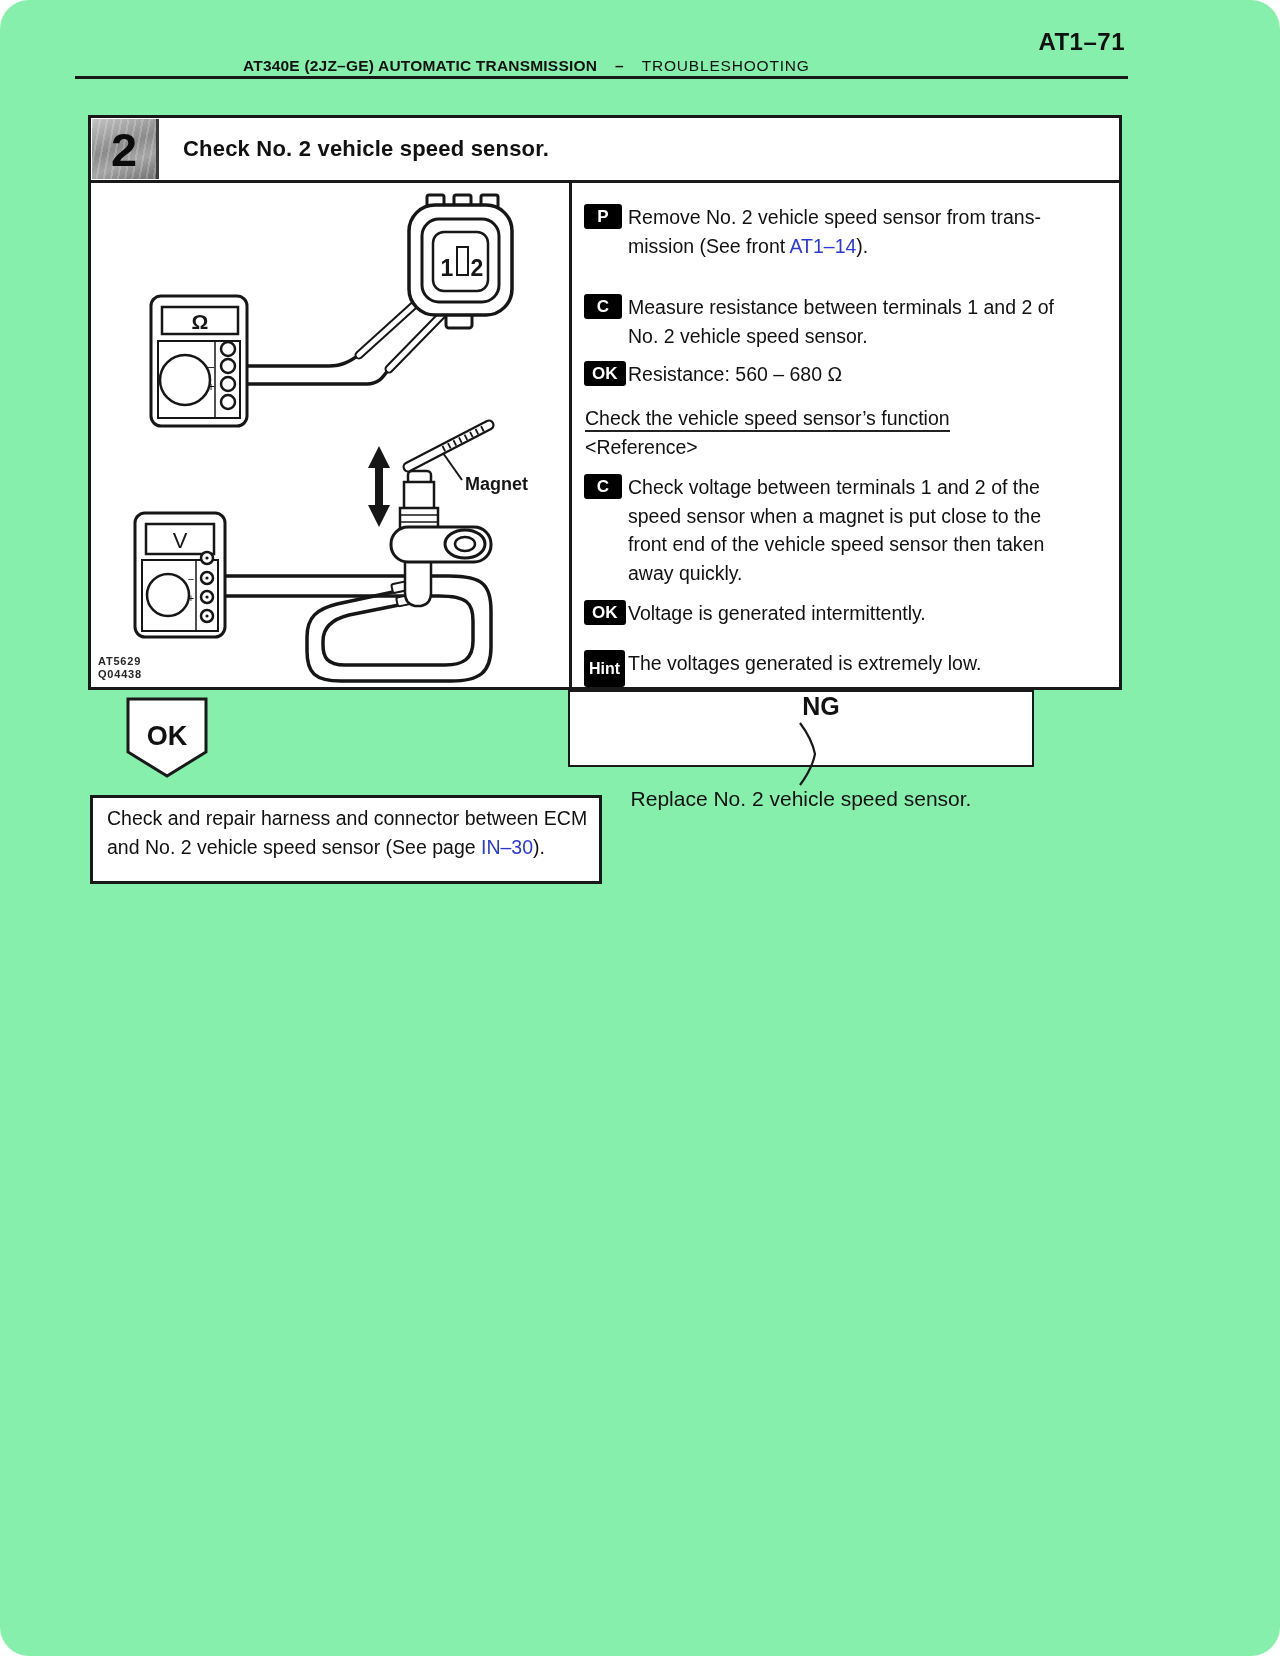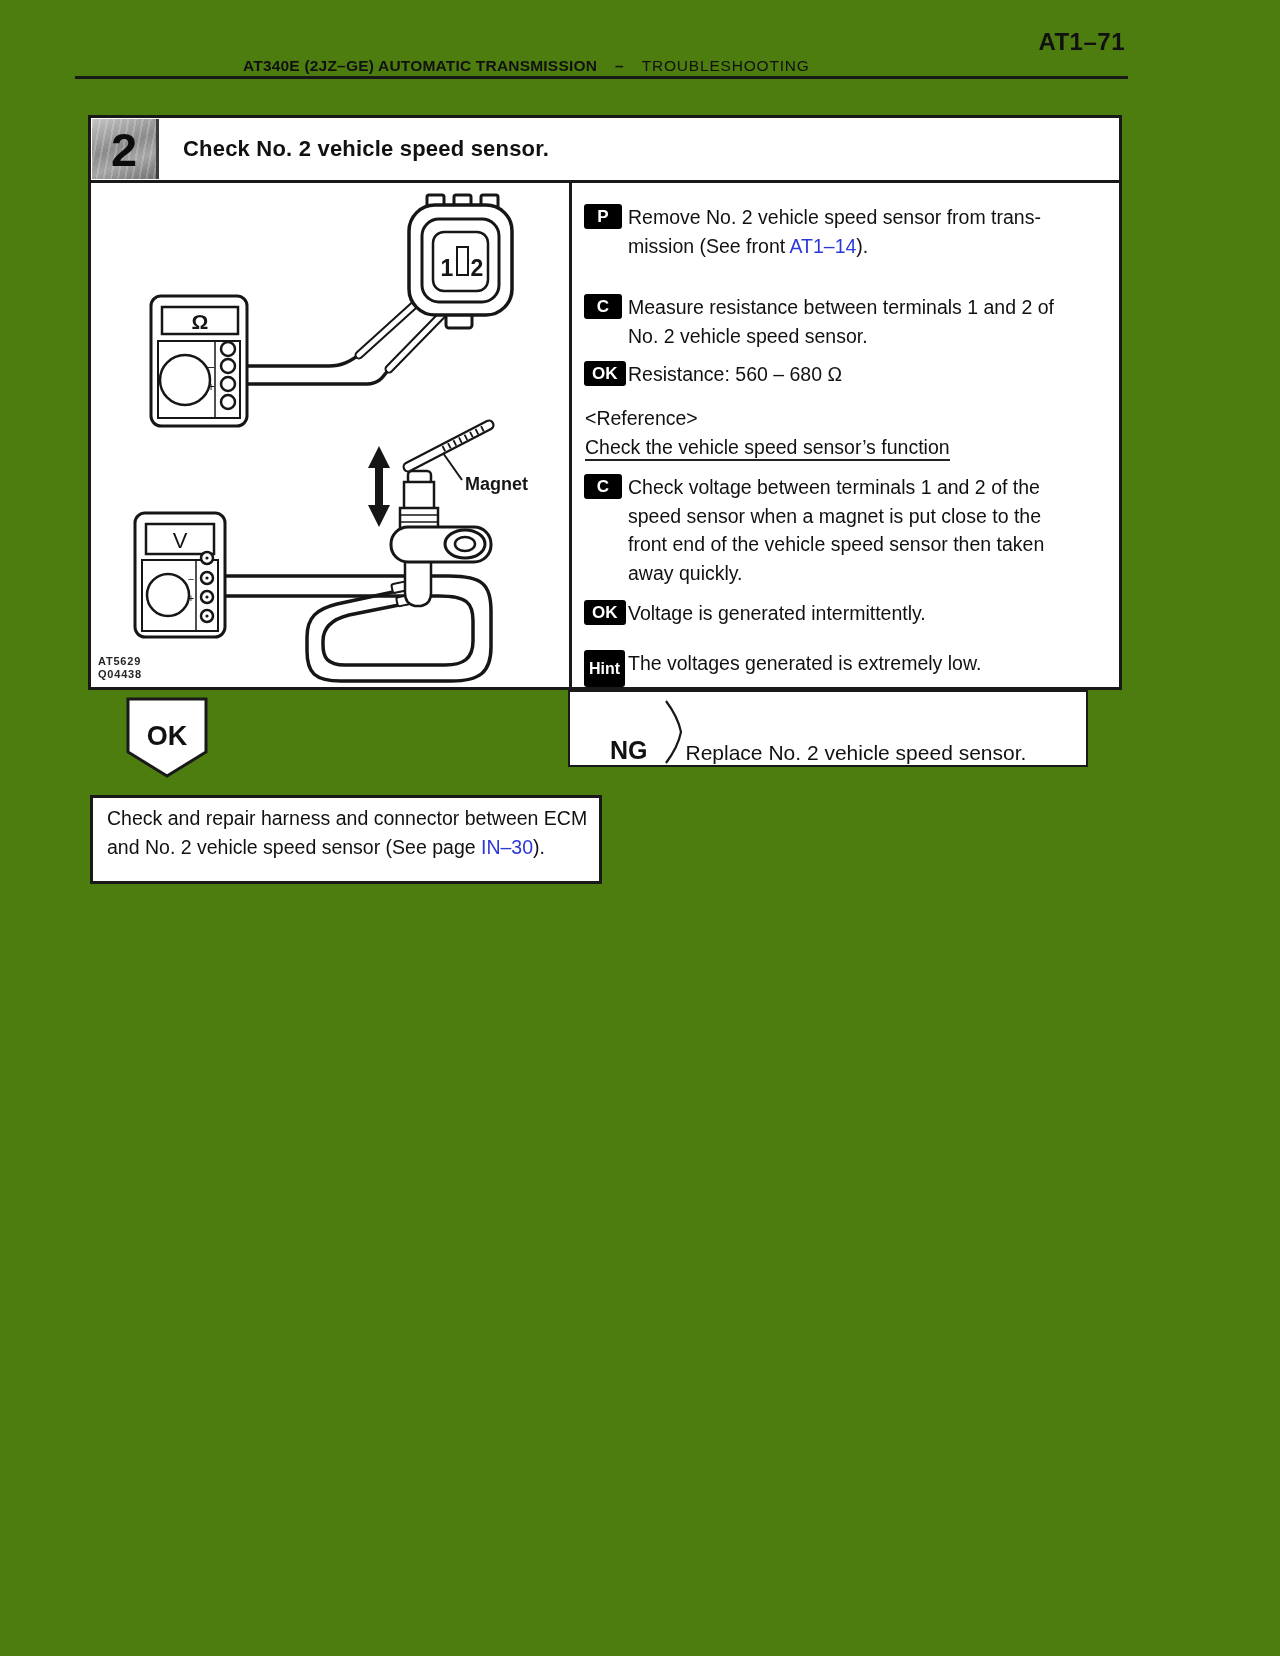--- a/index.html
+++ b/index.html
@@ -1,18 +1,18 @@
 <!DOCTYPE html>
 <html><head>
 <meta charset="utf-8">
 <style>
   html,body { margin:0; padding:0; background:#ffffff; }
   .page {
-    position:relative; width:1280px; height:1656px; background:#4d7c0f;
-    font-family:"Liberation Sans", sans-serif; color:#111; overflow:hidden;
+    position:relative; width:1280px; height:1656px; background:#86efac;
+    font-family:"Liberation Sans", sans-serif; color:#111; overflow:hidden;border-radius:29px;
   }
   
   .pageno { position:absolute; top:28px; right:155px; font-size:24px; font-weight:bold; letter-spacing:0.5px; }
   .hdr-title { position:absolute; top:57px; left:243px; font-size:15.5px; white-space:nowrap; }
   .hdr-title .hb { font-weight:bold; letter-spacing:0.2px; }
   .hdr-title .hd { font-weight:bold; margin:0 18px; }
   .hdr-title .hn { font-weight:normal; letter-spacing:0.8px; }
   .hdr-rule { position:absolute; top:76px; left:75px; width:1053px; height:3px; background:#191919; }
 
   
@@ -44,23 +44,23 @@
     line-height:23px; text-align:center; border-radius:3px;
   }
   .badge.hint { padding:7px 5px; font-size:16px; }
   .proc-text { margin-left:56px; line-height:28.5px; }
   .ref-block { margin-left:13px; line-height:29px; }
   .ref-sub { text-decoration:none; border-bottom:2px solid #222; padding-bottom:1px; }
   a.link { color:#2b38d8; text-decoration:none; cursor:pointer; }
 
   
   .ok-shape { position:absolute; left:126px; top:697px; width:82px; height:82px; }
-  .ng-box { position:absolute; left:568px; top:690px; width:520px; height:77px;
+  .ng-box { position:absolute; left:568px; top:690px; width:466px; height:77px;
             border:2.5px solid #191919; box-sizing:border-box; background:#fff;
-            display:flex; align-items:flex-end; }
+            display:flex; align-items:center;flex-direction:column; }
   .ng-label { margin-left:40px; font-size:25px; font-weight:bold; }
   .ng-chevron { margin-left:16px; flex:none; }
   .ng-text { font-size:21px; }
 
   
   .bottom-box { position:absolute; left:90px; top:795px; width:512px; height:89px;
                 border:3px solid #191919; box-sizing:border-box; background:#fff;
                 padding:6px 0 0 14px; font-size:19.5px; line-height:29px; }
 </style>
 </head>
@@ -204,22 +204,22 @@
         </div>
       </div>
 
       <div class="proc-row" style="top:177px">
         <span class="badge">OK</span>
         <div class="proc-text">Resistance: 560 – 680 Ω</div>
       </div>
 
       <div class="proc-row" style="top:221px">
         <div class="ref-block">
+          <div><span class="ref-sub">Check the vehicle speed sensor’s function</span></div>
           <div>&lt;Reference&gt;</div>
-          <div><span class="ref-sub">Check the vehicle speed sensor’s function</span></div>
         </div>
       </div>
 
       <div class="proc-row" style="top:290px">
         <span class="badge">C</span>
         <div class="proc-text">
           <div>Check voltage between terminals 1 and 2 of the</div>
           <div>speed sensor when a magnet is put close to the</div>
           <div>front end of the vehicle speed sensor then taken</div>
           <div>away quickly.</div>

